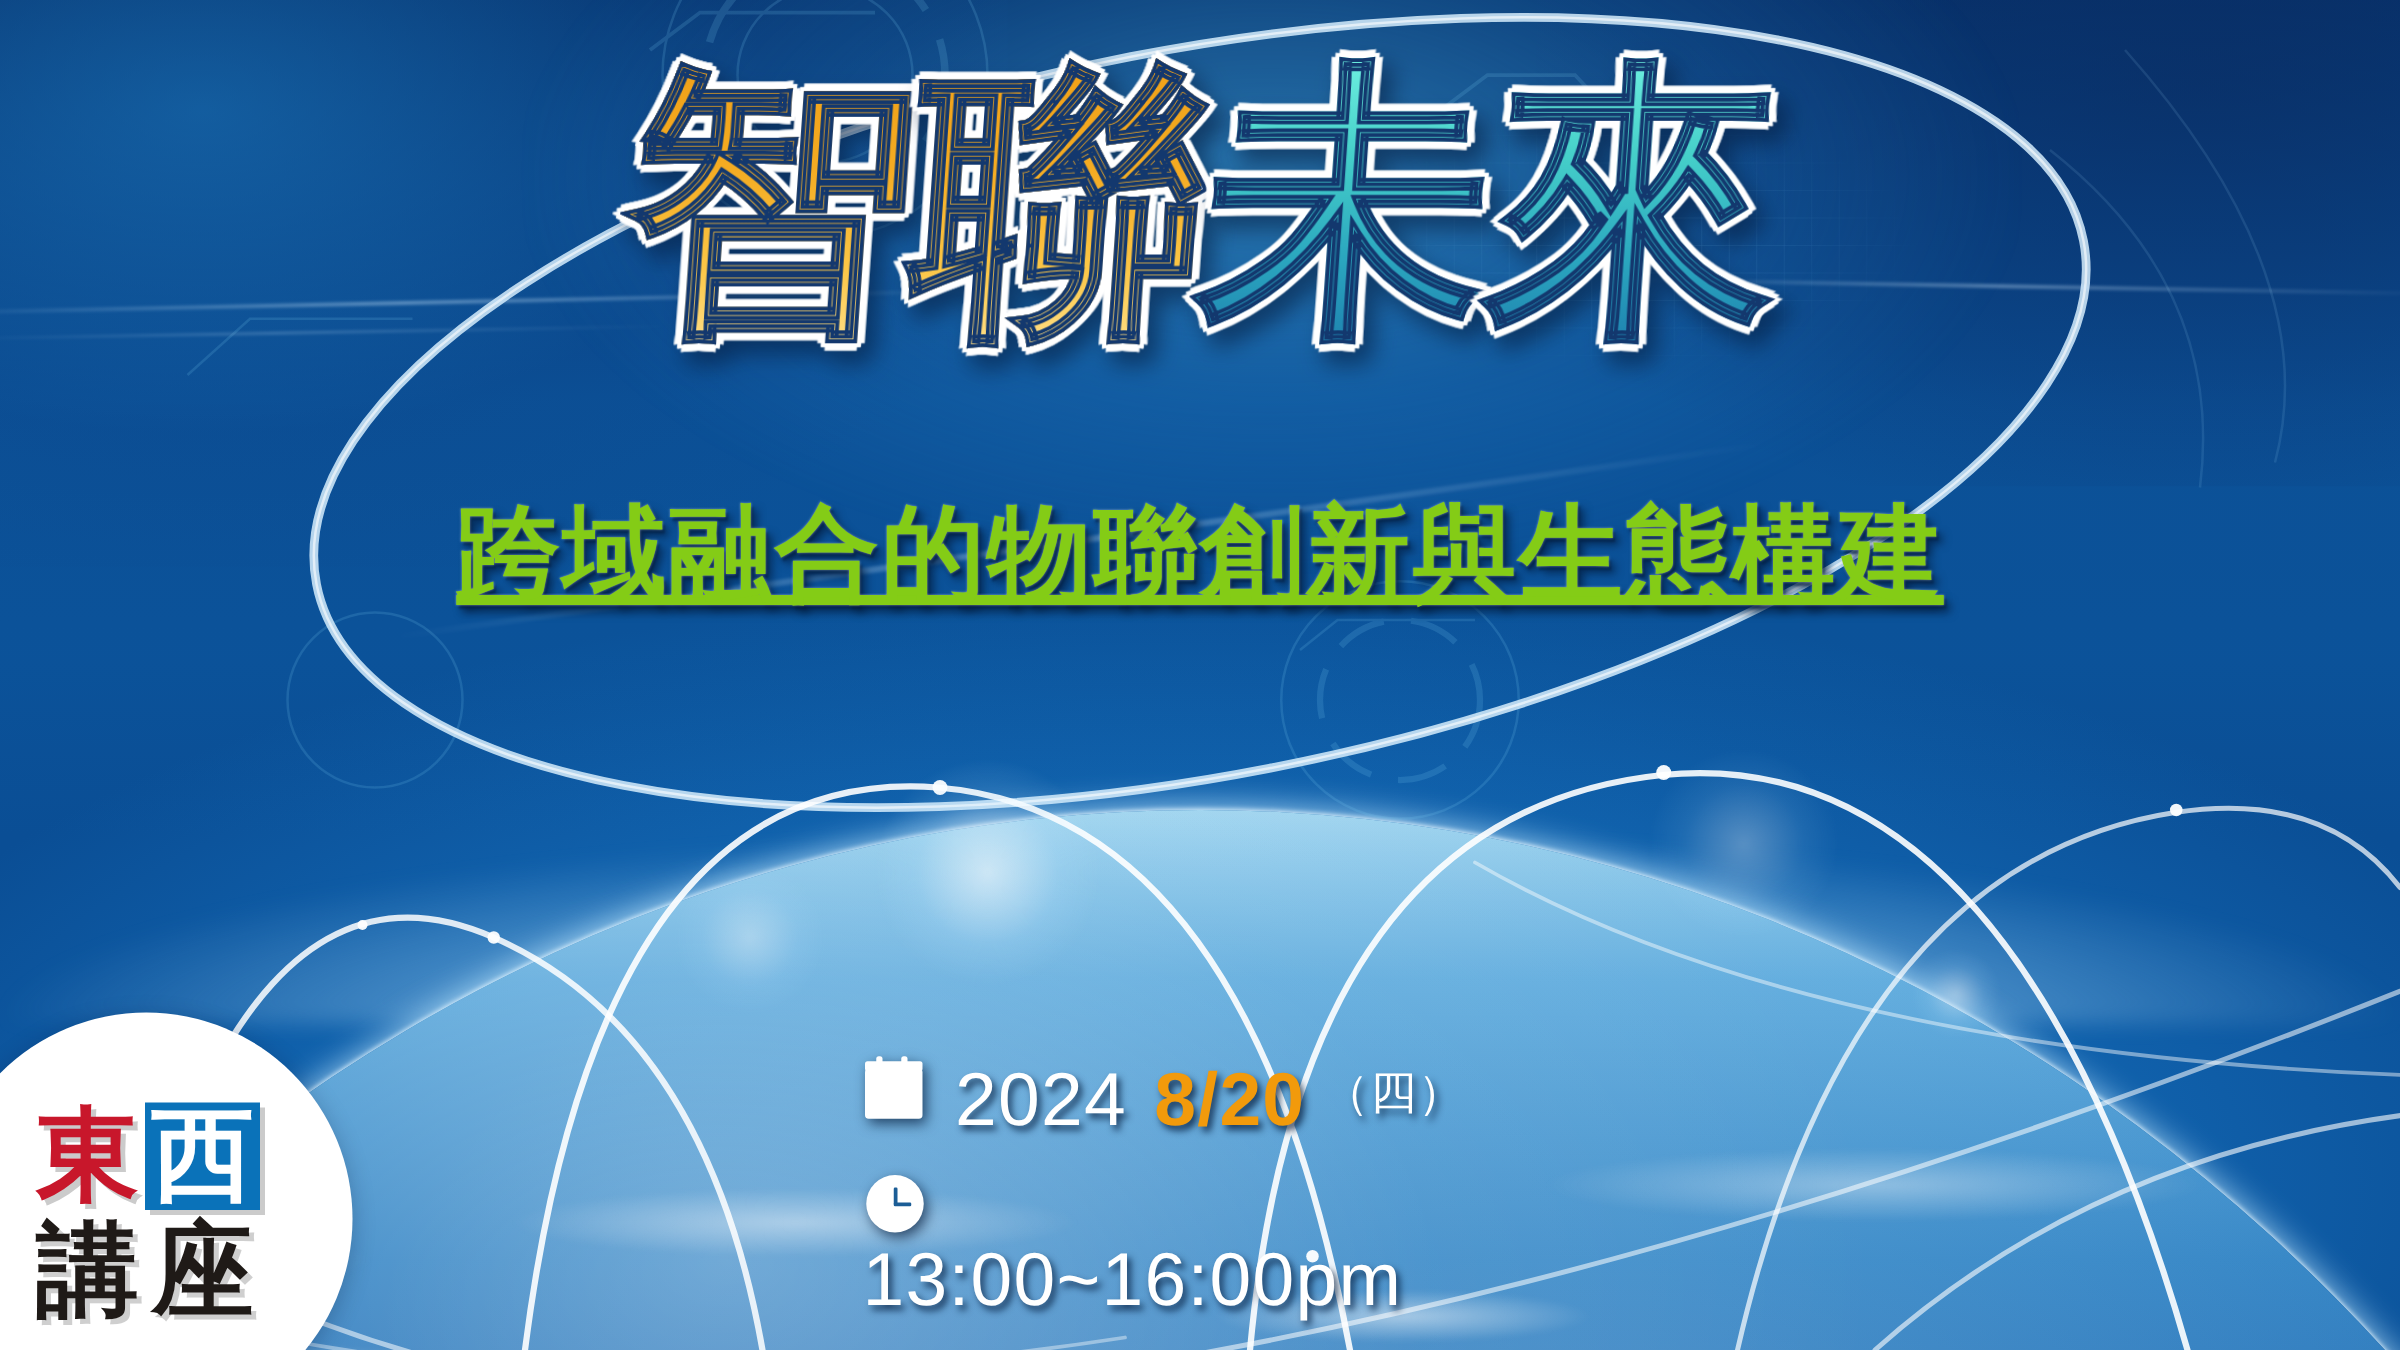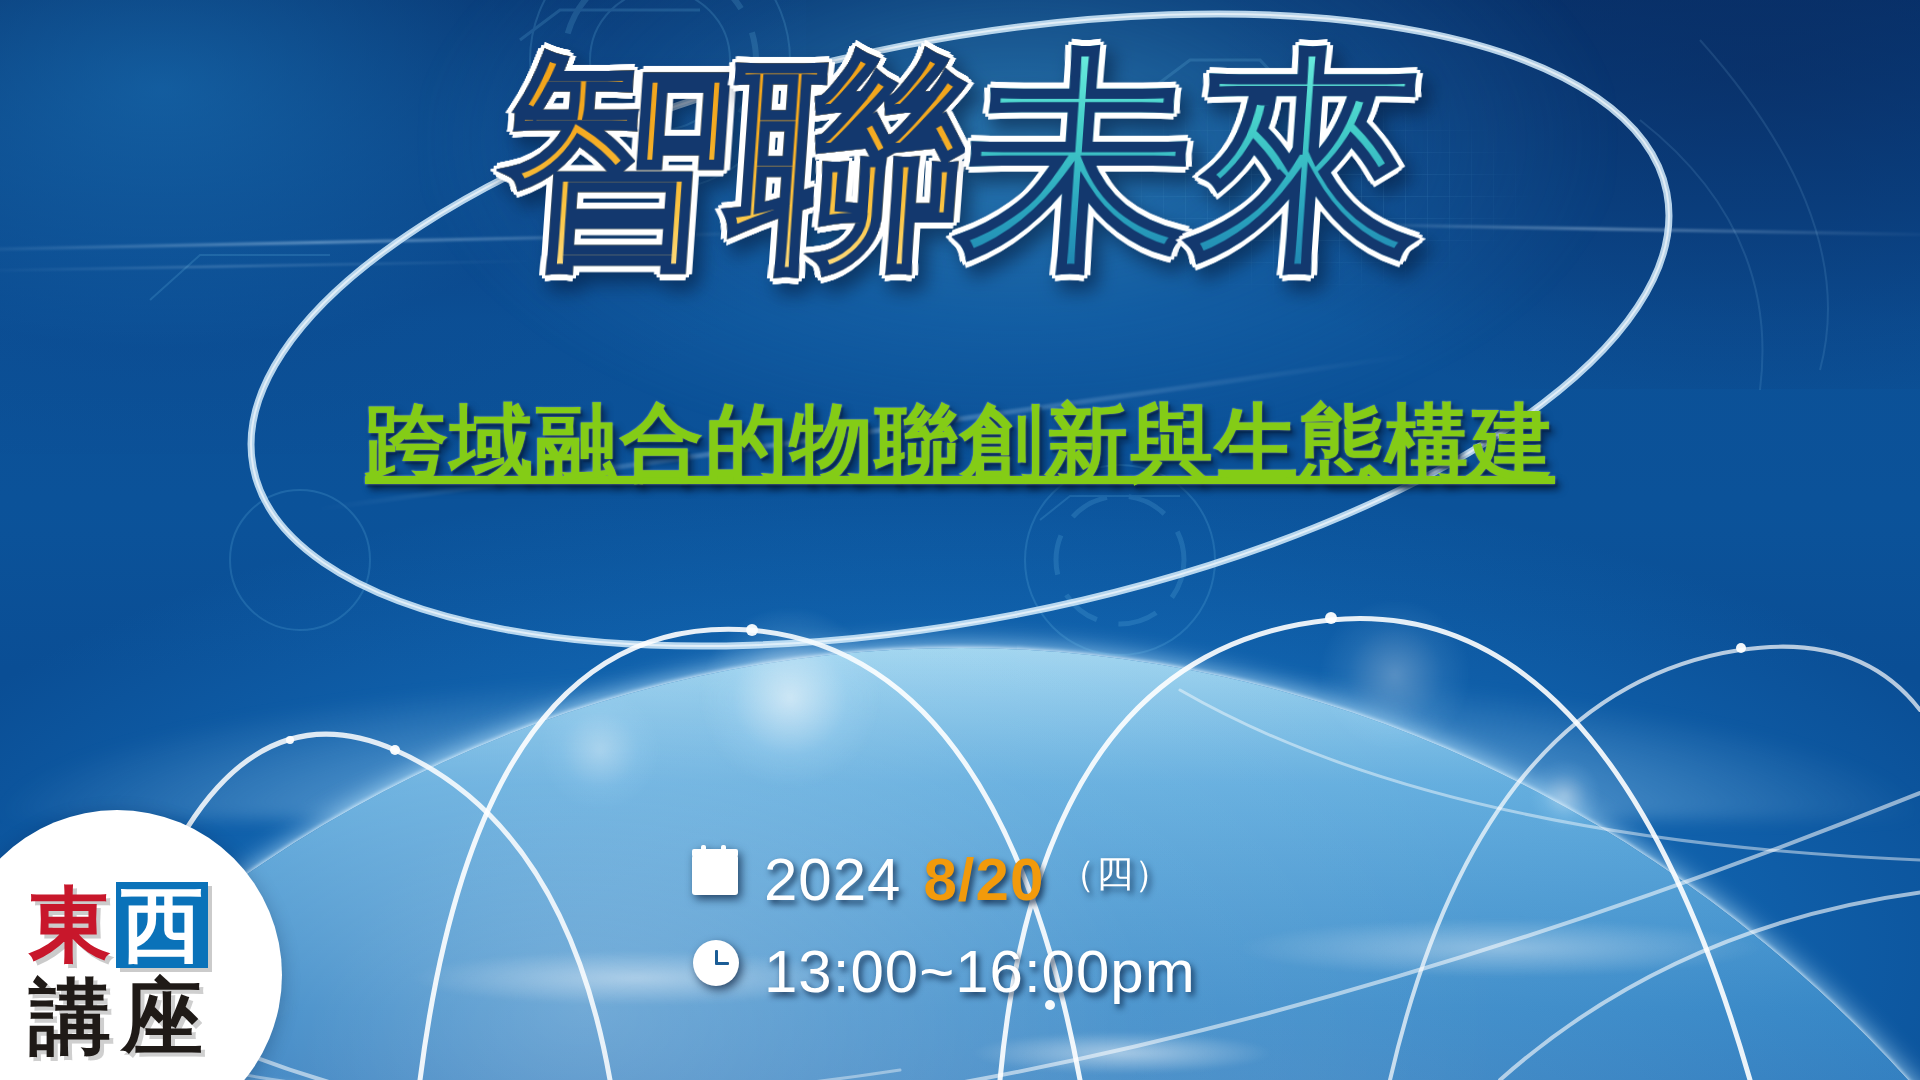--- a/index.html
+++ b/index.html
@@ -362,21 +362,21 @@
         <span class="cal-ring r1"></span>
         <span class="cal-ring r2"></span>
         <span class="cal-top"></span>
         <span class="cal-body"></span>
       </span>
       <span class="val-year">2024</span>
       <span class="val-date">8/20</span>
       <span class="val-day">（四）</span>
     </div>
 
-    <div class="inforow" style="margin-top:18px;">
+    <div class="inforow" style="margin-top:18px;flex-direction:column;">
       <span class="icon">
         <span class="clk">
           <span class="h h1"></span>
           <span class="h h2"></span>
         </span>
       </span>
       <span>13:00~16:00pm</span>
     </div>
 
   </div>

